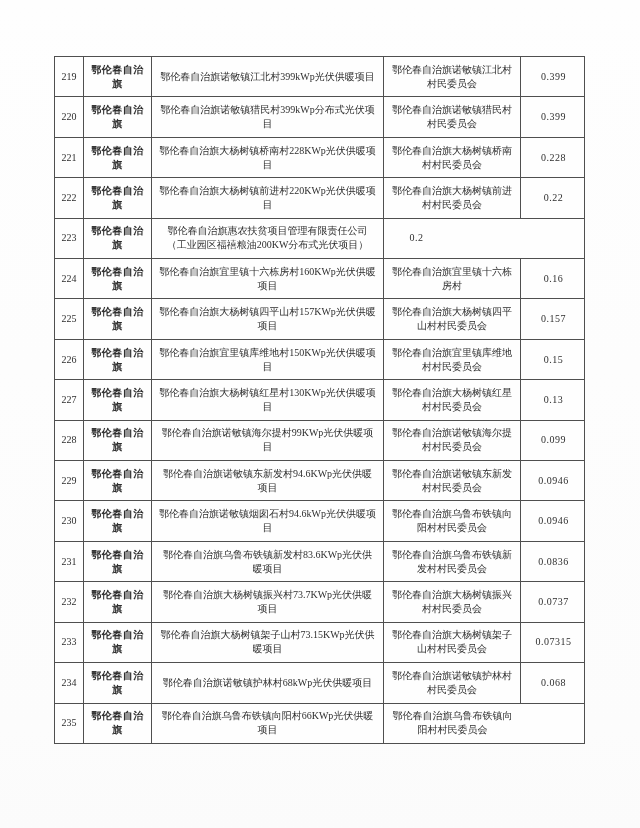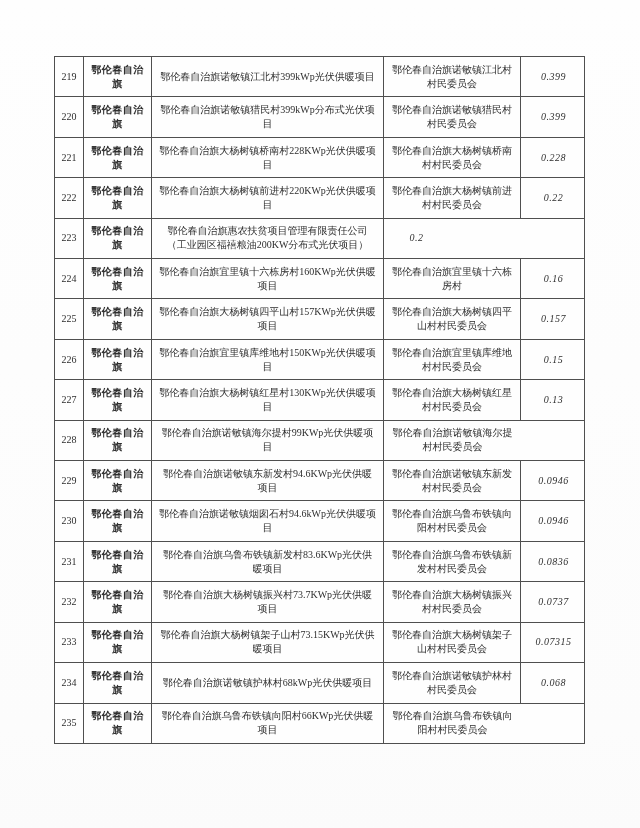--- a/index.html
+++ b/index.html
@@ -40,21 +40,21 @@
     font-size: 10px;
     line-height: 14px;
     padding: 2px 3px;
     overflow: hidden;
   }
   .td:last-child { border-right: none; }
   .col-no     { width: 29px;  flex: none; }
   .col-region { width: 68px;  flex: none; letter-spacing: 0.5px; font-weight: bold; }
   .col-project{ width: 232px; flex: none; padding: 2px 6px; }
   .col-org    { width: 137px; flex: none; padding: 2px 5px; }
-  .col-value  { width: 65px;  flex: none; letter-spacing: 0.5px; font-style: italic; }
+  .col-value  { width: 65px;  flex: none; letter-spacing: 0.5px; }
 </style>
 </head>
 <body>
 
 <div class="page">
   <div class="doc-table">
     <div style="display:flex;flex-direction:column;flex:1;min-height:0;justify-content:space-between;">
   <div class="tr">
     <div class="td col-no">219</div>
     <div class="td col-region">鄂伦春自治旗</div>
@@ -124,20 +124,21 @@
     <div class="td col-project">鄂伦春自治旗大杨树镇红星村130KWp光伏供暖项目</div>
     <div class="td col-org">鄂伦春自治旗大杨树镇红星村村民委员会</div>
     <div class="td col-value">0.13</div>
   </div>
 
   <div class="tr">
     <div class="td col-no">228</div>
     <div class="td col-region">鄂伦春自治旗</div>
     <div class="td col-project">鄂伦春自治旗诺敏镇海尔提村99KWp光伏供暖项目</div>
     <div class="td col-org">鄂伦春自治旗诺敏镇海尔提村村民委员会</div>
+    <div class="td col-value">0.099</div>
   </div>
 
   <div class="tr">
     <div class="td col-no">229</div>
     <div class="td col-region">鄂伦春自治旗</div>
     <div class="td col-project">鄂伦春自治旗诺敏镇东新发村94.6KWp光伏供暖项目</div>
     <div class="td col-org">鄂伦春自治旗诺敏镇东新发村村民委员会</div>
     <div class="td col-value">0.0946</div>
   </div>
 

